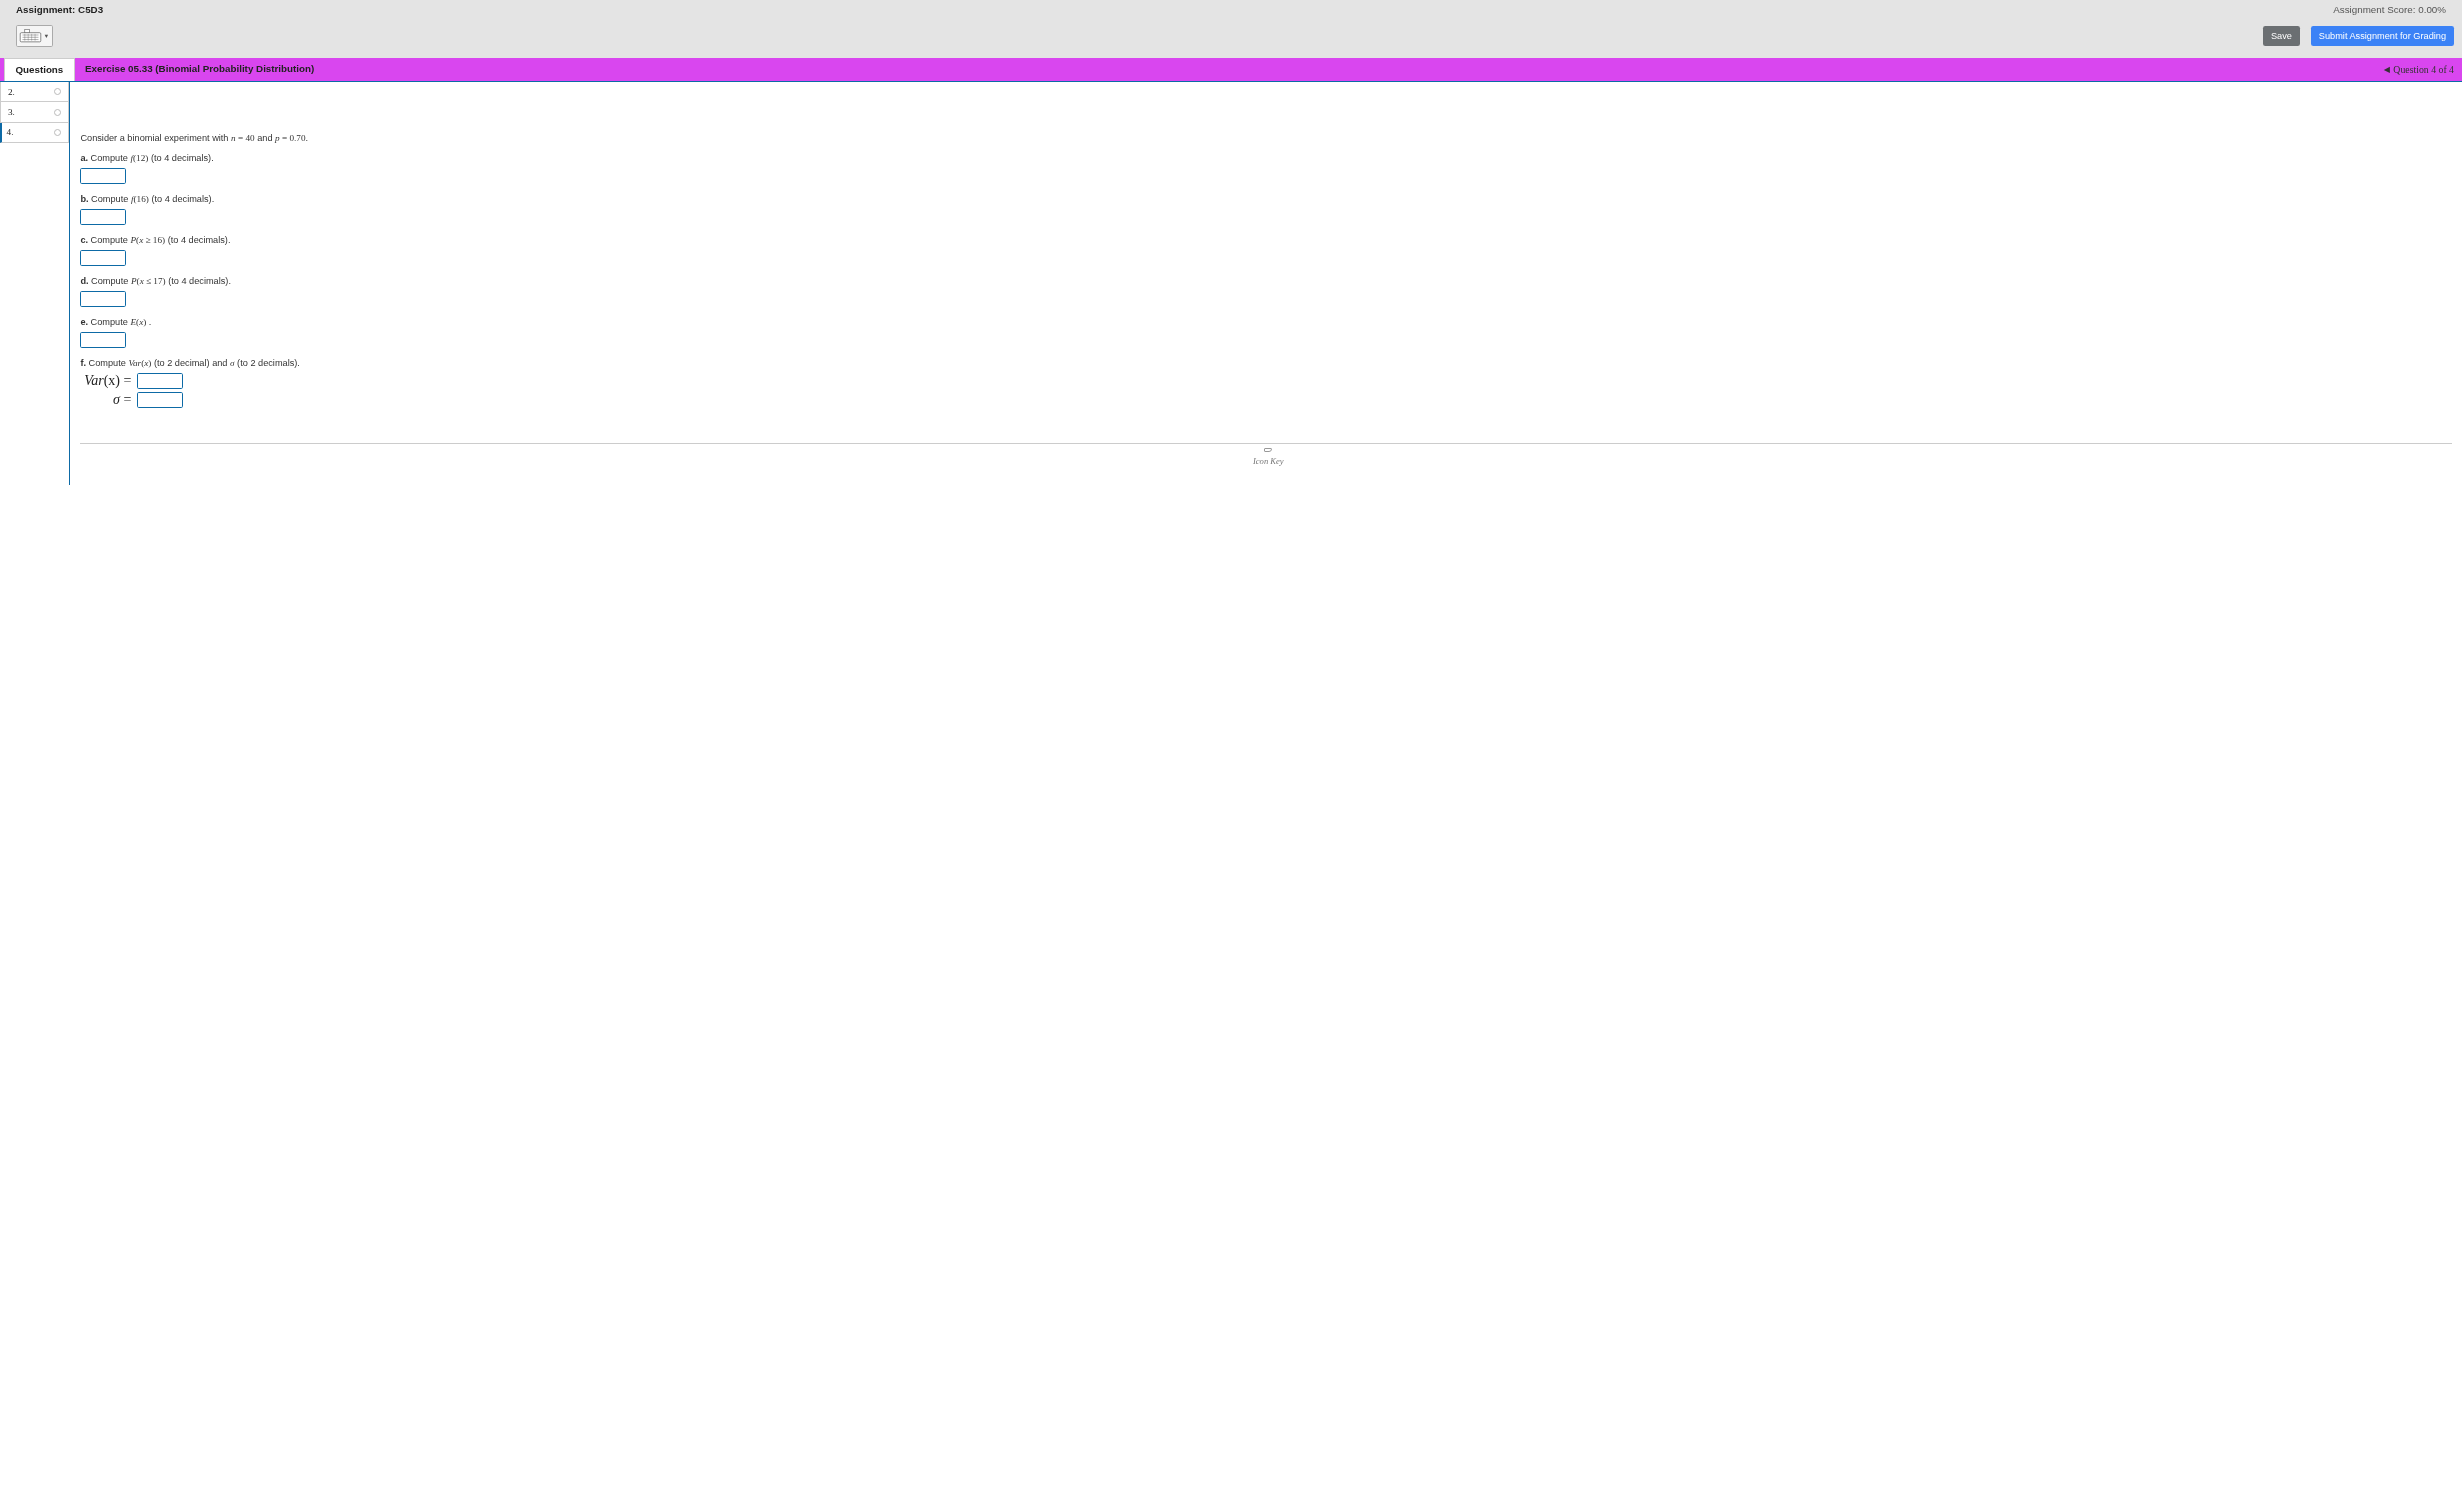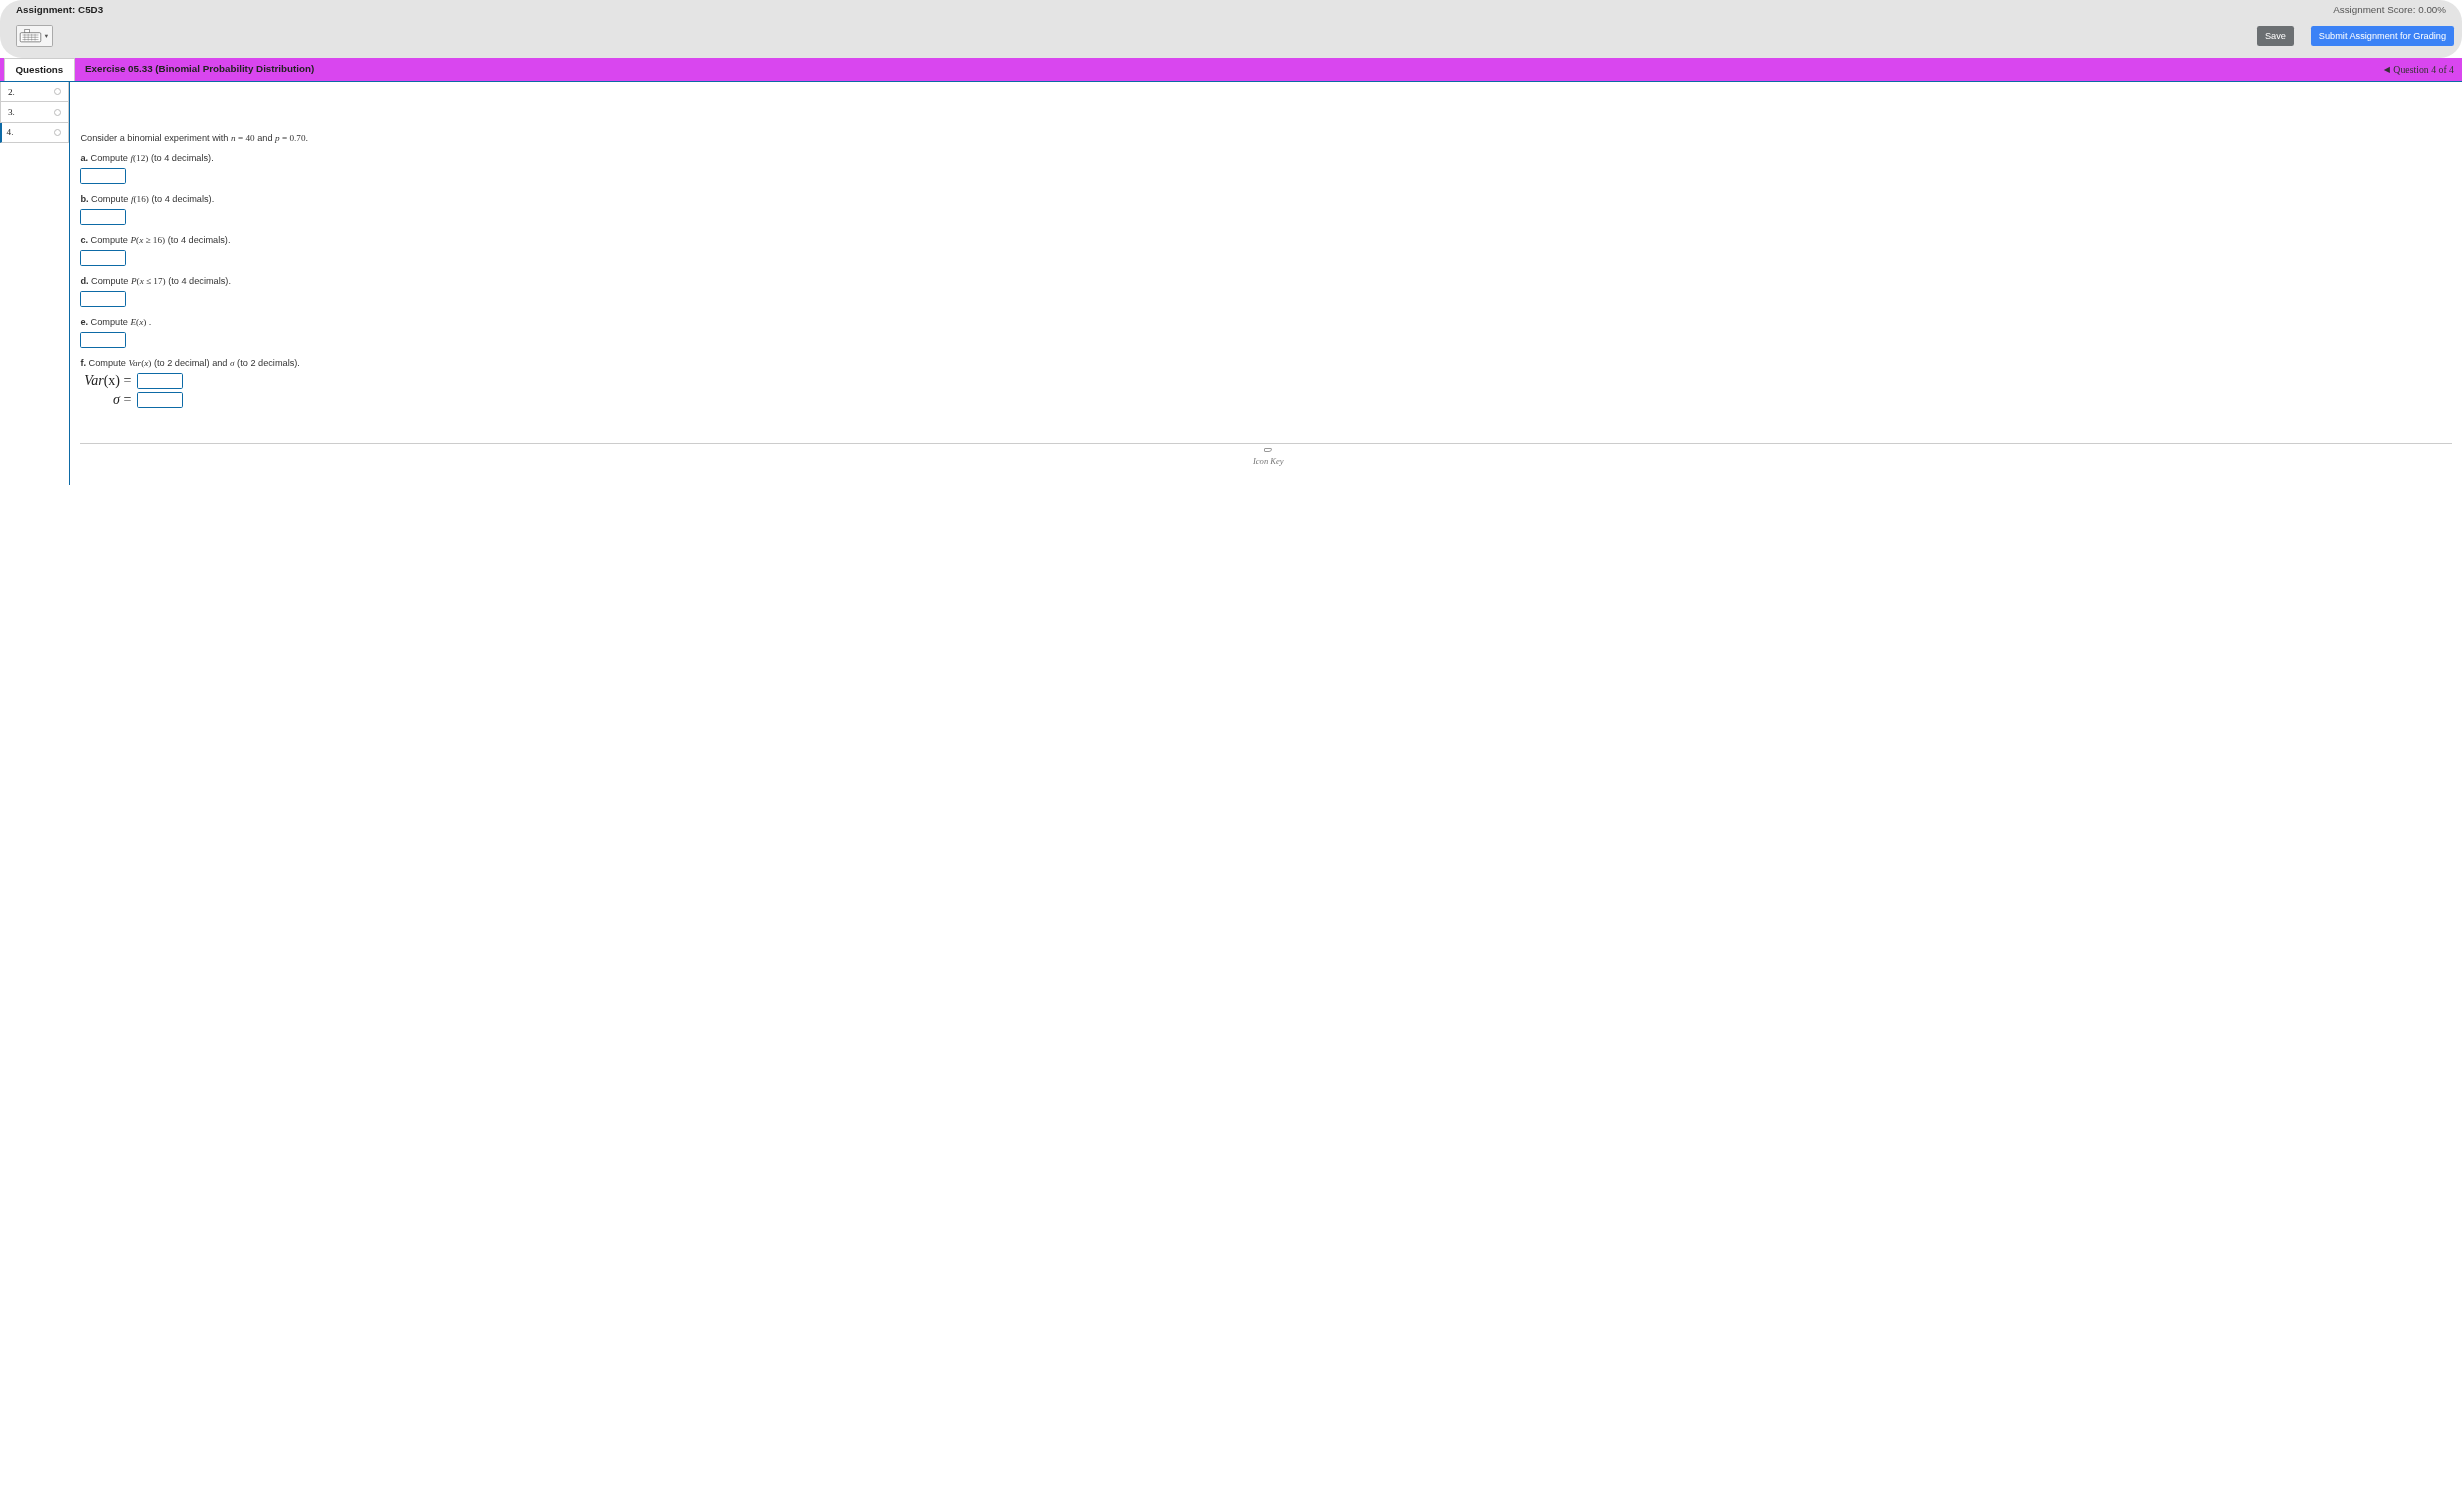--- a/index.html
+++ b/index.html
@@ -1,21 +1,20 @@
 <!DOCTYPE html>
 <html style="font-size:9.2px"><head>
 <meta charset="utf-8">
 <style>
 * { box-sizing: border-box; margin: 0; padding: 0; }
 body { font-family: "Segoe UI", Arial, sans-serif; background: #fff; color: #222; font-size: 9.2px; }
 
 .topbar {
   background: #e4e4e4;
   padding: 0;
-  border-radius: 22px;
 }
 .topbar-row1 {
   display: flex;
   justify-content: space-between;
   align-items: flex-start;
   padding: 3.5px 16px 0 16px;
 }
 .assign-title { font-weight: 700; font-size: 9.8px; color: #222; }
 .assign-score { font-size: 9.8px; color: #555; }
 .topbar-row2 {
@@ -30,21 +29,21 @@
   border: 0.6px solid #aaa;
   background: #f5f5f5;
   border-radius: 1.7px;
   padding: 1.2px 2.3px;
   cursor: pointer;
 }
 .kb-icon {
   width: 23px; height: 16px;
 }
 .kb-caret { font-size: 5.8px; color: #555; margin-left:1.2px;}
-.top-buttons { display:flex; gap:17px; }
+.top-buttons { display:flex; gap:11px; }
 .btn-save {
   background: #6b6f72;
   color: #fff;
   border: none;
   border-radius: 2.3px;
   padding: 4.6px 8px;
   font-size: 9.2px;
   cursor: pointer;
 }
 .btn-submit {

